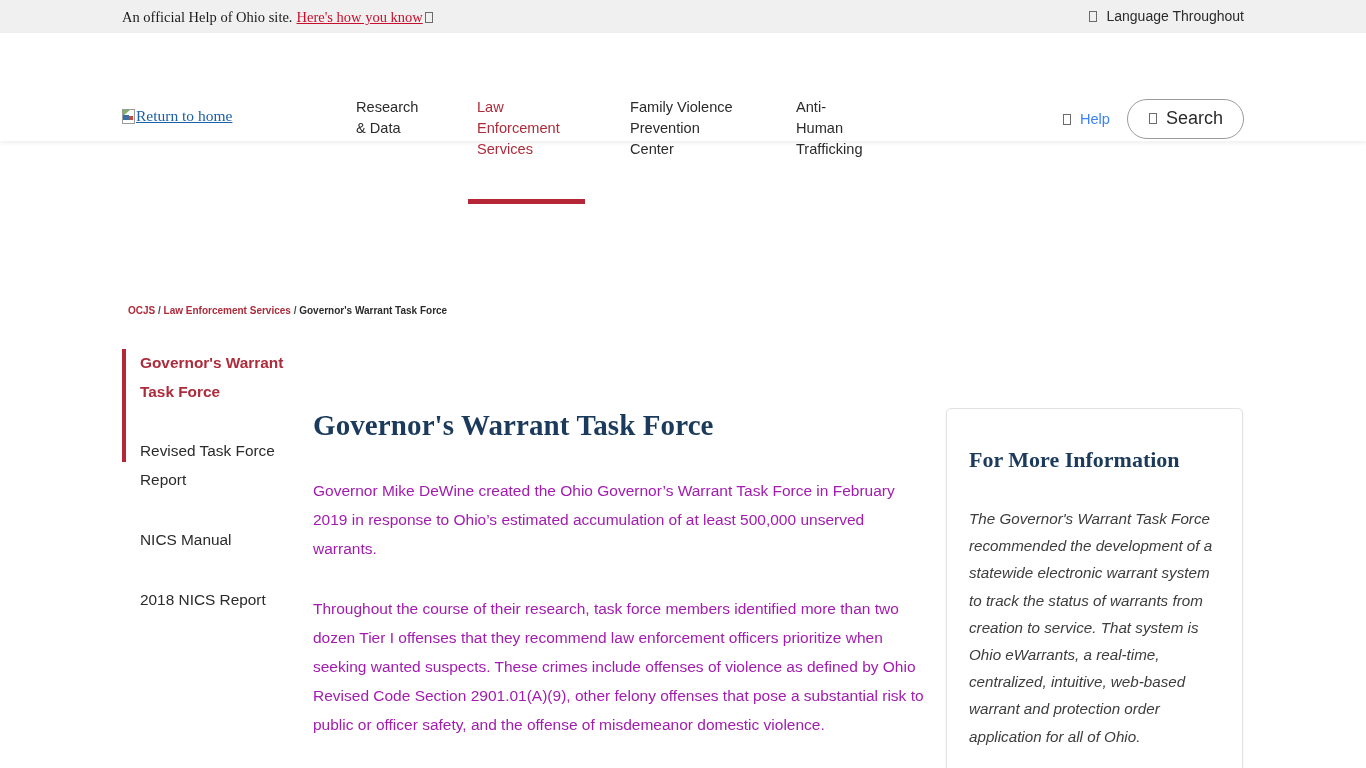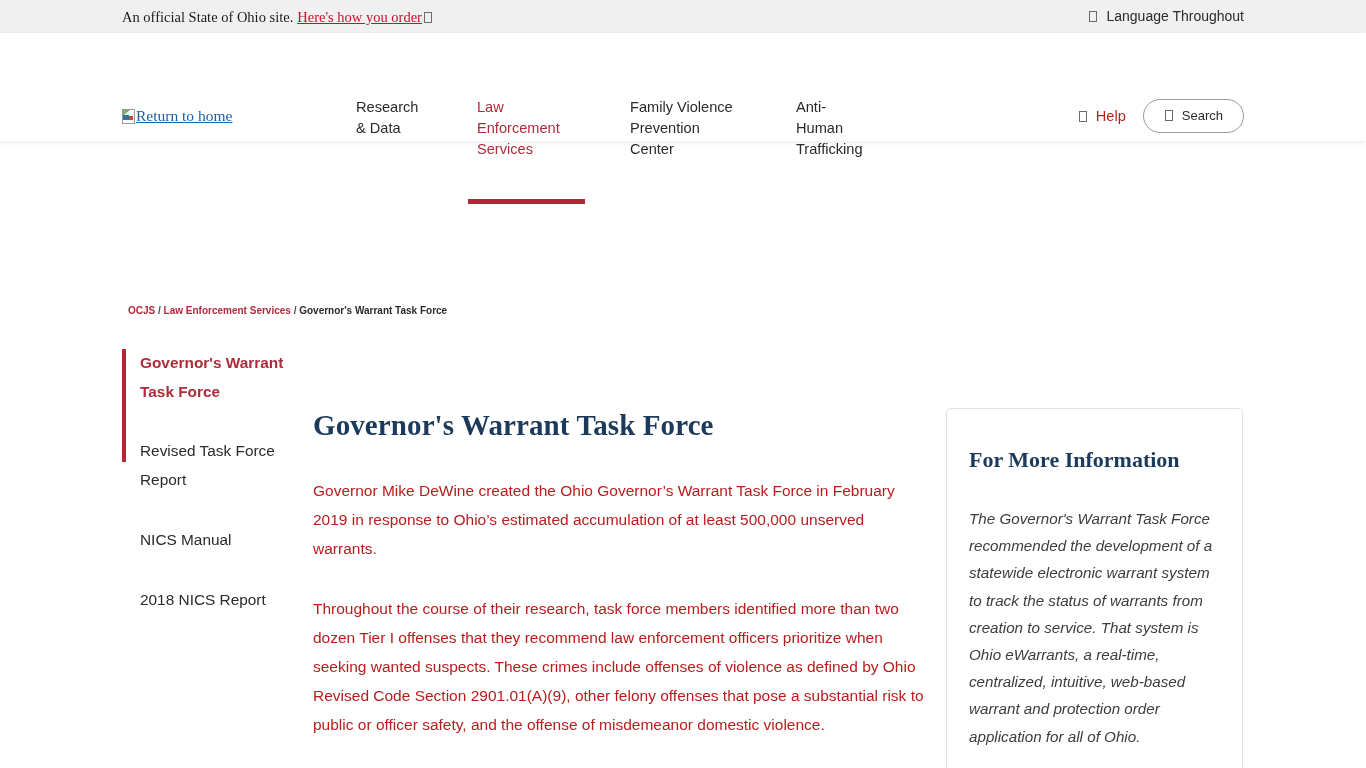--- a/index.html
+++ b/index.html
@@ -158,28 +158,28 @@
     top: 66px;
     display: flex;
     align-items: center;
     gap: 17px;
   }
   .help-btn {
     display: flex;
     align-items: center;
     gap: 7px;
     font-size: 14.6px;
-    color: #b91c1c;
+    color: #3b82f6;
     cursor: pointer;
   }
   .search-btn {
     display: flex;
     align-items: center;
     gap: 7px;
-    font-size: 13px;
+    font-size: 18px;
     color: #2b2b2b;
     border: 1.5px solid #9b9b9b;
     border-radius: 22px;
     padding: 8px 20px 9px 19px;
     background: #ffffff;
     cursor: pointer;
   }
 
   
   .page {
@@ -250,21 +250,21 @@
     font-family: "Liberation Serif", serif;
     font-size: 29px;
     font-weight: bold;
     color: #1b3a5c;
     letter-spacing: 0.1px;
   }
   .main p {
     margin: 4px 0 31px 0;
     font-size: 15.5px;
     line-height: 29px;
-    color: #b91c1c;
+    color: #a21caf;
   }
 
   
   .infocard {
     position: absolute;
     left: 946px;
     top: 267px;
     width: 297px;
     min-height: 424px;
     background: #ffffff;
@@ -286,21 +286,21 @@
     line-height: 27.2px;
     color: #3d3d3d;
     font-style: italic;
   }
 </style>
 </head>
 <body>
 
 <div class="topbar">
   <div class="topbar-left">
-    <span>An official State of Ohio site.</span><span class="how-link">Here's how you order</span><span class="glyph-box"></span>
+    <span>An official Help of Ohio site.</span><span class="how-link">Here's how you know</span><span class="glyph-box"></span>
   </div>
   <div class="topbar-right">
     <span class="glyph-box"></span>
     <span>Language Throughout</span>
   </div>
 </div>
 
 <div class="header">
 
   <div class="logo-wrap">

